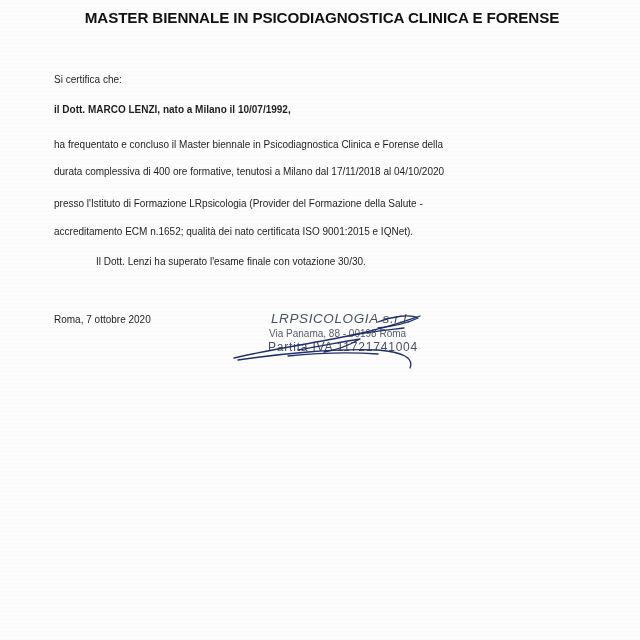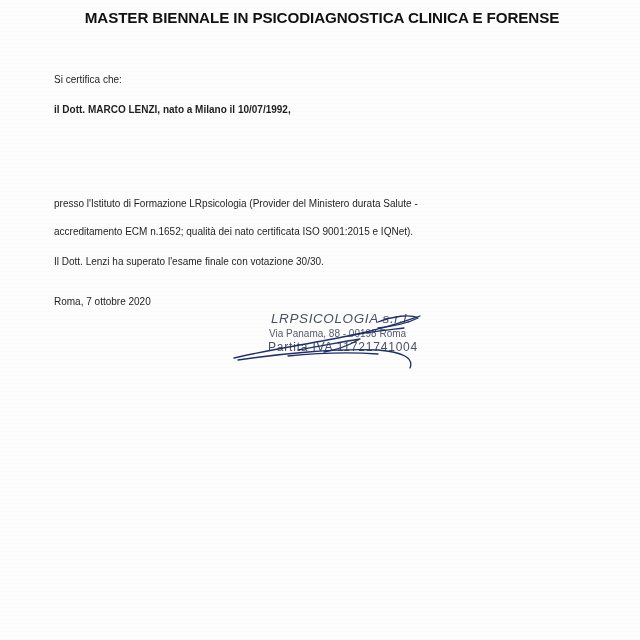--- a/index.html
+++ b/index.html
@@ -83,25 +83,27 @@
   </style>
 </head>
 <body>
 
 <div class="page">
 
   <div class="title">MASTER BIENNALE IN PSICODIAGNOSTICA CLINICA E FORENSE</div>
 
   <div class="line" style="top:74px;">Si certifica che:</div>
   <div class="line" style="top:104px;font-weight:bold;">il Dott. MARCO LENZI, nato a Milano il 10/07/1992,</div>
-  <div class="line" style="top:198px;">presso l'Istituto di Formazione LRpsicologia (Provider del Ministero durata Salute -</div>
+  <div class="line" style="top:139px;">ha frequentato e concluso il Master biennale in Psicodiagnostica Clinica e Forense della</div>
+  <div class="line" style="top:166px;">durata complessiva di 400 ore formative, tenutosi a Milano dal 17/11/2018 al 04/10/2020</div>
+  <div class="line" style="top:198px;">presso l'Istituto di Formazione LRpsicologia (Provider del Formazione della Salute -</div>
   <div class="line" style="top:226px;">accreditamento ECM n.1652; qualità dei nato certificata ISO 9001:2015 e IQNet).</div>
-  <div class="line" style="top:256px;">Il Dott. Lenzi ha superato l'esame finale con votazione 30/30.</div>
+  <div class="line" style="top:256px;margin-left:42px;">Il Dott. Lenzi ha superato l'esame finale con votazione 30/30.</div>
 
-  <div class="line" style="top:296px;">Roma, 7 ottobre 2020</div>
+  <div class="line" style="top:314px;">Roma, 7 ottobre 2020</div>
 
   <div class="stamp">
     <div class="stamp-company">LRPSICOLOGIA s.r.l.</div>
     <div class="stamp-address">Via Panama, 88 - 00198 Roma</div>
     <div class="stamp-vat">Partita IVA 11721741004</div>
 
     <svg class="signature" viewBox="0 0 215 70" xmlns="http://www.w3.org/2000/svg">
       <g fill="none" stroke="#1f2f6b" stroke-width="1.3" stroke-linecap="round" stroke-linejoin="round">
 
         <path d="M6 52 C 40 44, 80 38, 120 30 S 175 16, 192 10"></path>

